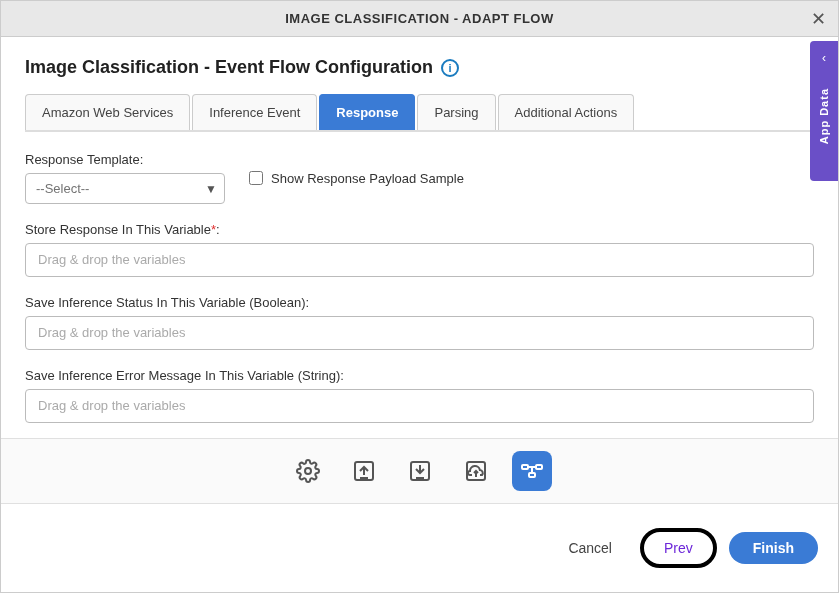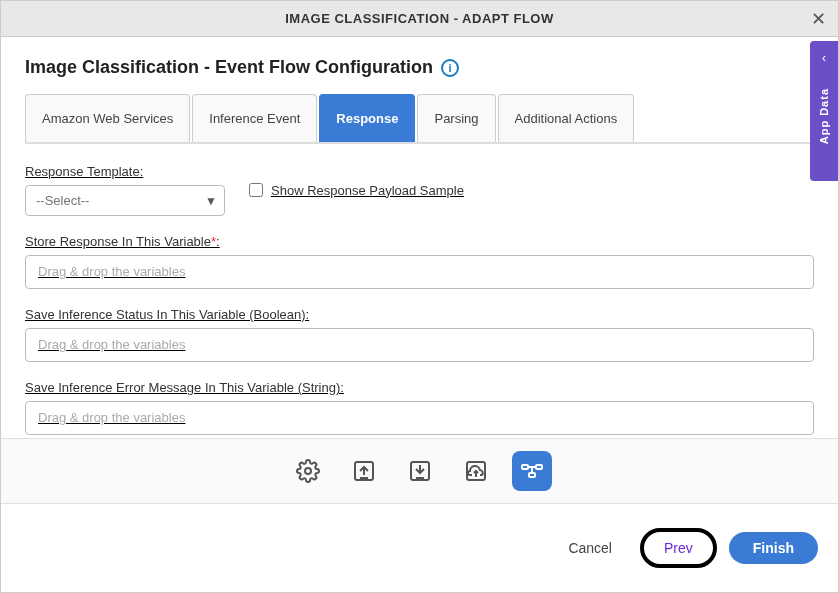--- a/index.html
+++ b/index.html
@@ -111,40 +111,39 @@
       cursor: pointer;
       flex-shrink: 0;
     }
     
     .tabs {
       display: flex;
       border-bottom: 2px solid #ddd;
       margin-bottom: 20px;
     }
     .tab {
-      padding: 16px 16px;
+      padding: 10px 16px;
       font-size: 13px;
       cursor: pointer;
       border: 1px solid #ccc;
       border-bottom: none;
       background: #f9f9f9;
       color: #444;
       margin-right: 2px;
       border-radius: 4px 4px 0 0;
     }
     .tab.active {
       background: #3a7bd5;
       color: #fff;
       border-color: #3a7bd5;
       font-weight: bold;
     }
     
     .form-section {
       margin-bottom: 18px;
-      text-decoration: underline;
     }
     .form-label {
       font-size: 13px;
       color: #333;
       margin-bottom: 6px;
       display: block;
     }
     .required {
       color: #e03030;
     }

